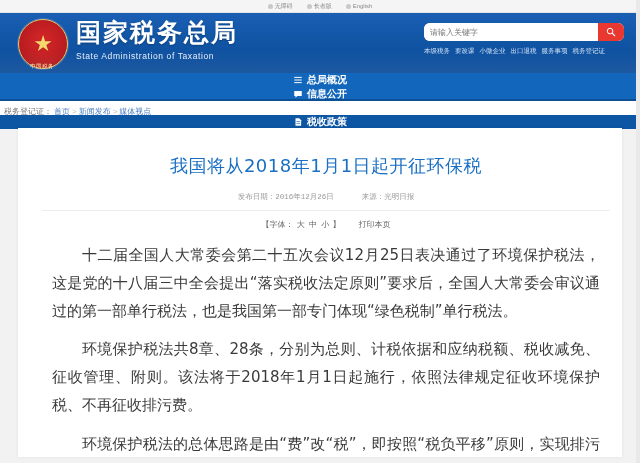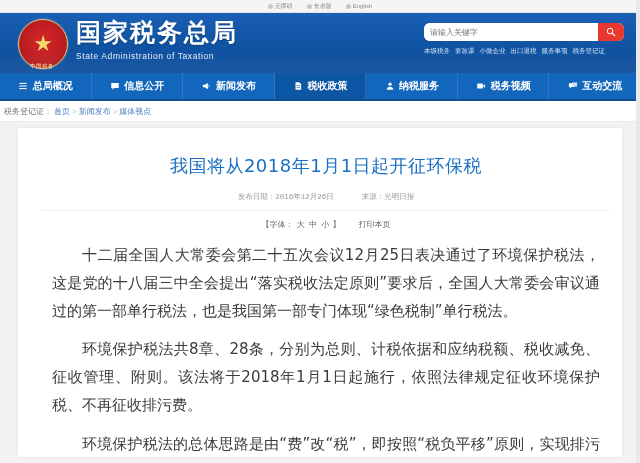--- a/index.html
+++ b/index.html
@@ -158,20 +158,21 @@
   }
   .quick-links span { white-space: nowrap; }
 
   
   .nav {
     height: 26px;
     background: #1266bb;
     display: flex;
     align-items: stretch;
     border-bottom: 2px solid #0d4f93;
+    flex-direction: column;
   }
   .nav-item {
     flex: 1;
     display: flex;
     align-items: center;
     justify-content: center;
     gap: 4px;
     color: #ffffff;
     font-size: 10px;
     font-weight: bold;

